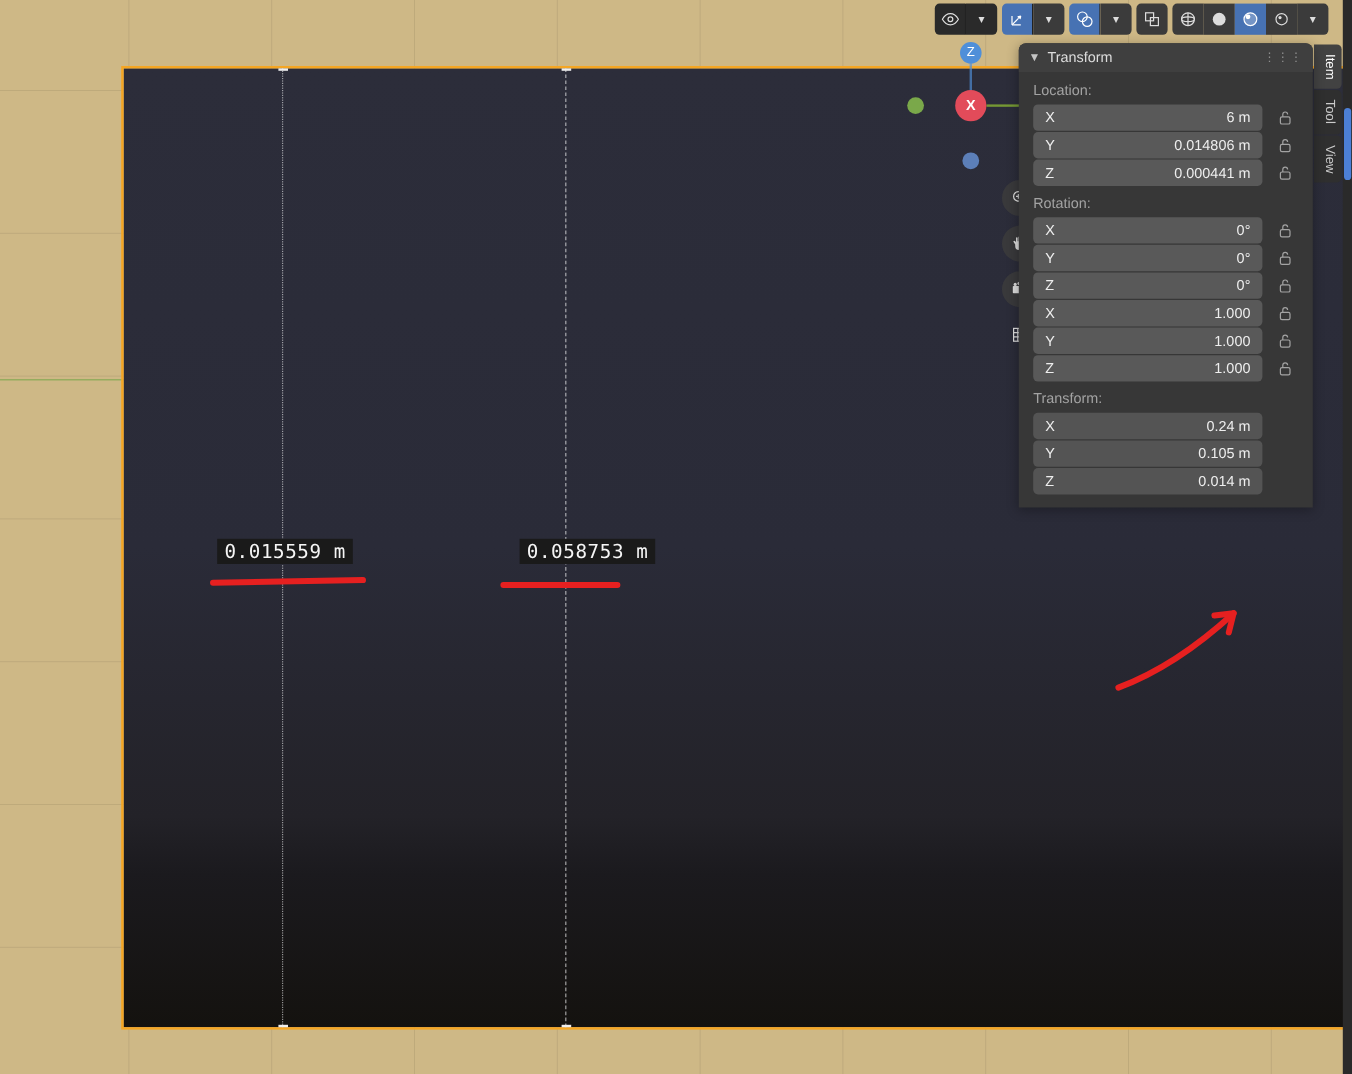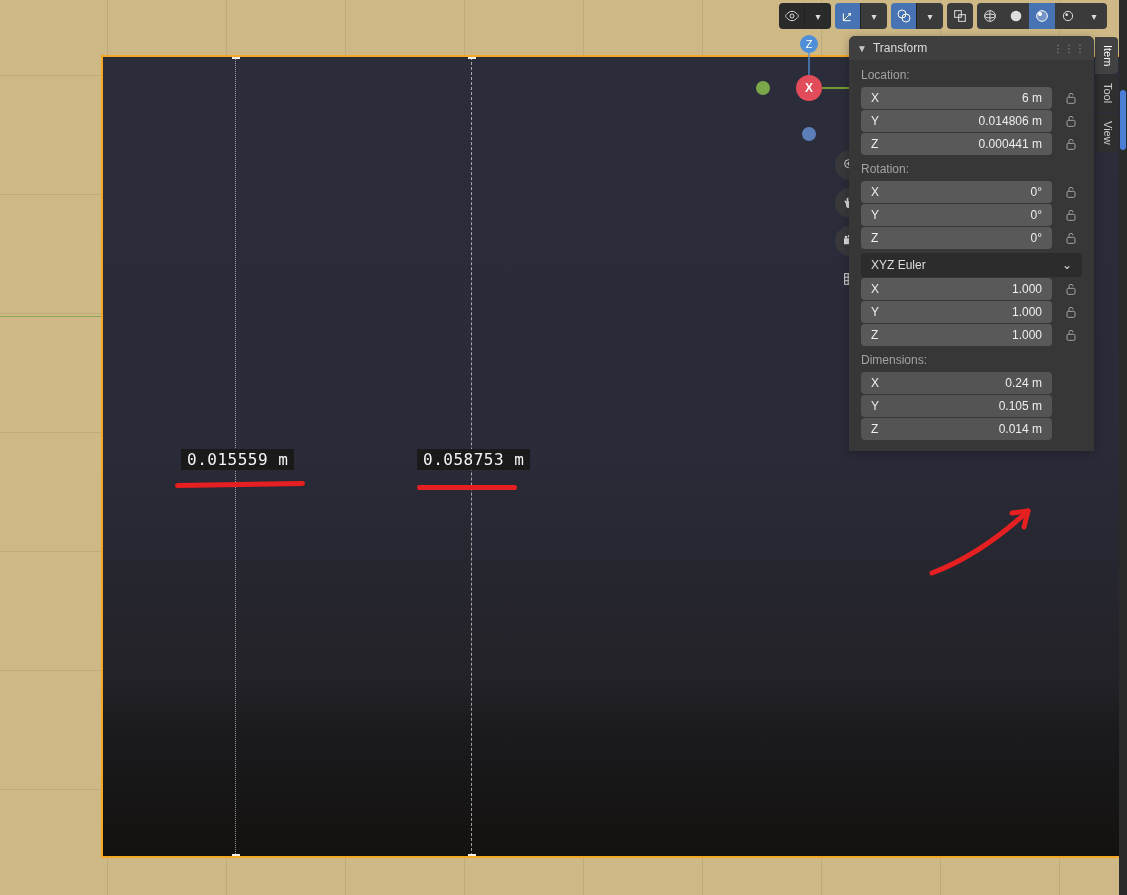--- a/index.html
+++ b/index.html
@@ -150,21 +150,21 @@
   <div class="ruler-v thin" style="left:132px;">
     <div class="ruler-tick" style="top:0"></div>
       <div class="ruler-tick" style="bottom:0"></div>
   </div>
   <div class="ruler-v" style="left:368px;">
     <div class="ruler-tick" style="top:0"></div>
       <div class="ruler-tick" style="bottom:0"></div>
   </div>
 
   <div class="measure-label" style="left:78px; top:392px;">0.015559 m</div>
-  <div class="measure-label" style="left:314px; top:392px;text-align:center;">0.058753 m</div>
+  <div class="measure-label" style="left:330px; top:392px;text-align:center;">0.058753 m</div>
 
   <div class="red-underline" style="left:72px; top:425px; width:130px; transform:rotate(-1deg);"></div>
   <div class="red-underline" style="left:314px; top:428px; width:100px;"></div>
 </div>
 
 <svg class="red-arrow" style="left:920px; top:495px; width:140px; height:90px;" viewBox="0 0 140 90">
   <path d="M12 78 Q 60 60 108 16" stroke="#e62020" stroke-width="5" fill="none" stroke-linecap="round"></path>
   <path d="M108 16 L92 18 M108 16 L104 32" stroke="#e62020" stroke-width="5" fill="none" stroke-linecap="round"></path>
 </svg>
 
@@ -361,24 +361,20 @@
       <span>Z</span>
         <span>0°</span>
     </div>
     <div class="lock-icon">
         <svg class="icon" viewBox="0 0 24 24">
           <rect x="6" y="11" width="12" height="9" rx="2"></rect>
           <path d="M9 11V8a3 3 0 016 0"></path>
         </svg>
       </div>
   </div>
-  <div class="rot-mode">
-    <span>XYZ Euler</span>
-      <span>⌄</span>
-  </div>
 
   <div class="field-row">
     <div class="num-field">
       <span>X</span>
         <span>1.000</span>
     </div>
     <div class="lock-icon">
         <svg class="icon" viewBox="0 0 24 24">
           <rect x="6" y="11" width="12" height="9" rx="2"></rect>
           <path d="M9 11V8a3 3 0 016 0"></path>
@@ -403,21 +399,21 @@
         <span>1.000</span>
     </div>
     <div class="lock-icon">
         <svg class="icon" viewBox="0 0 24 24">
           <rect x="6" y="11" width="12" height="9" rx="2"></rect>
           <path d="M9 11V8a3 3 0 016 0"></path>
         </svg>
       </div>
   </div>
 
-  <div class="section-label sm">Dimensions:</div>
+  <div class="section-label sm">Transform:</div>
   <div class="field-row">
     <div class="num-field dark">
       <span>X</span>
         <span>0.24 m</span>
     </div>
     <div class="lock-spacer"></div>
   </div>
   <div class="field-row">
     <div class="num-field dark">
       <span>Y</span>

